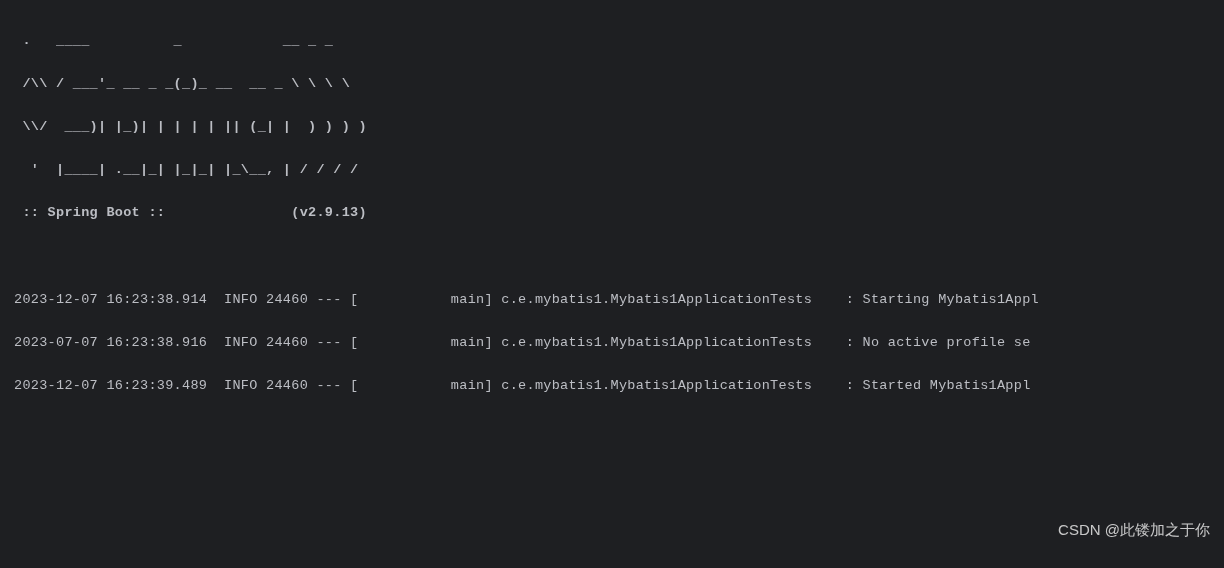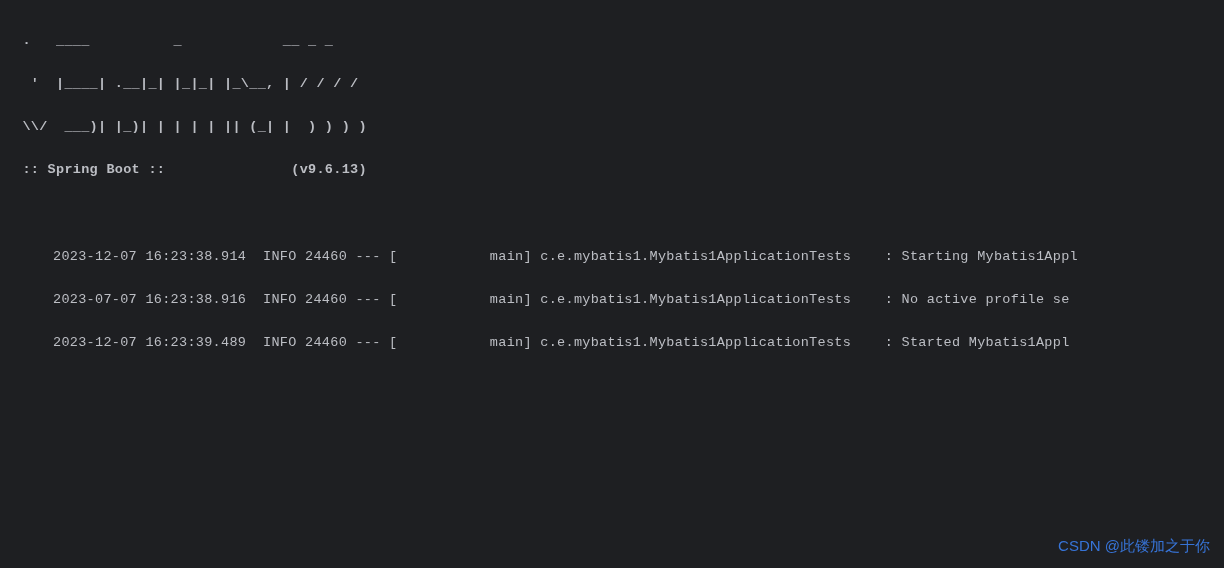--- a/index.html
+++ b/index.html
@@ -22,40 +22,40 @@
     .console-output {
       white-space: pre;
       letter-spacing: 0.3px;
     }
     .banner-line {
       white-space: pre;
       font-weight: bold;
     }
     .log-line {
       white-space: pre;
-      margin-left: 39px;
     }
     .watermark {
       position: absolute;
-      bottom: 10px;
+      bottom: 26px;
       right: 14px;
-      color: #3b82f6;
+      color: #e5e5e5;
       font-size: 15px;
       font-family: Arial, sans-serif;
       opacity: 0.85;
     }
   </style>
 </head>
 <body>
 
 <div class="console-output">
 <div class="banner-line"> .   ____          _            __ _ _</div>
+<div class="banner-line"> /\\ / ___'_ __ _ _(_)_ __  __ _ \ \ \ \</div>
+<div class="banner-line"> \\/  ___)| |_)| | | | | || (_| |  ) ) ) )</div>
 <div class="banner-line">  '  |____| .__|_| |_|_| |_\__, | / / / /</div>
-<div class="banner-line"> \\/  ___)| |_)| | | | | || (_| |  ) ) ) )</div>
-<div class="banner-line"> :: Spring Boot ::               (v9.6.13)</div>
+<div class="banner-line"> :: Spring Boot ::               (v2.9.13)</div>
 <div class="banner-line"> </div>
 <div class="log-line">2023-12-07 16:23:38.914  INFO 24460 --- [           main] c.e.mybatis1.Mybatis1ApplicationTests    : Starting Mybatis1Appl</div>
 <div class="log-line">2023-07-07 16:23:38.916  INFO 24460 --- [           main] c.e.mybatis1.Mybatis1ApplicationTests    : No active profile se</div>
 <div class="log-line">2023-12-07 16:23:39.489  INFO 24460 --- [           main] c.e.mybatis1.Mybatis1ApplicationTests    : Started Mybatis1Appl</div>
 
 
 
 
 
 

